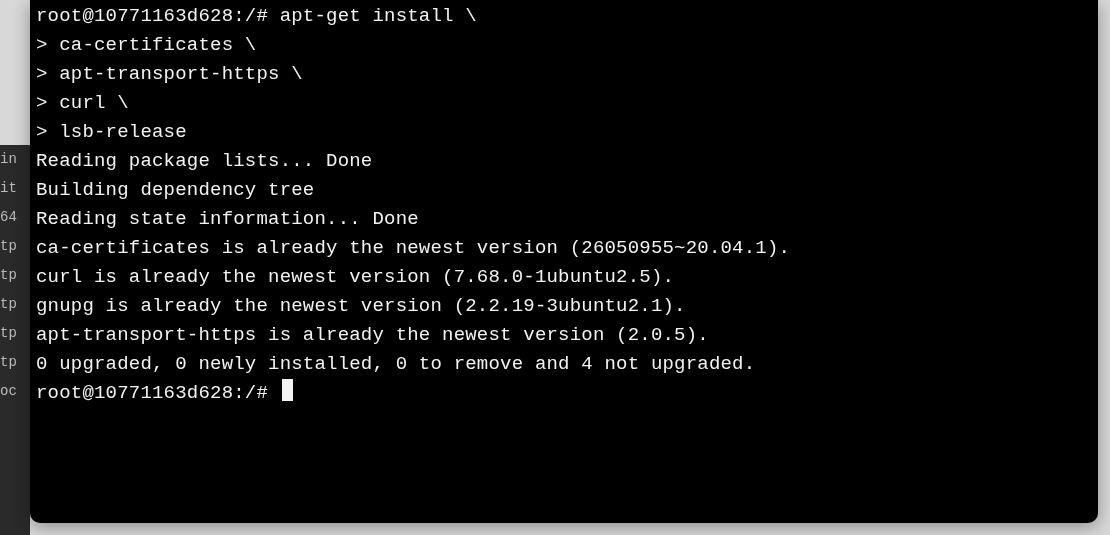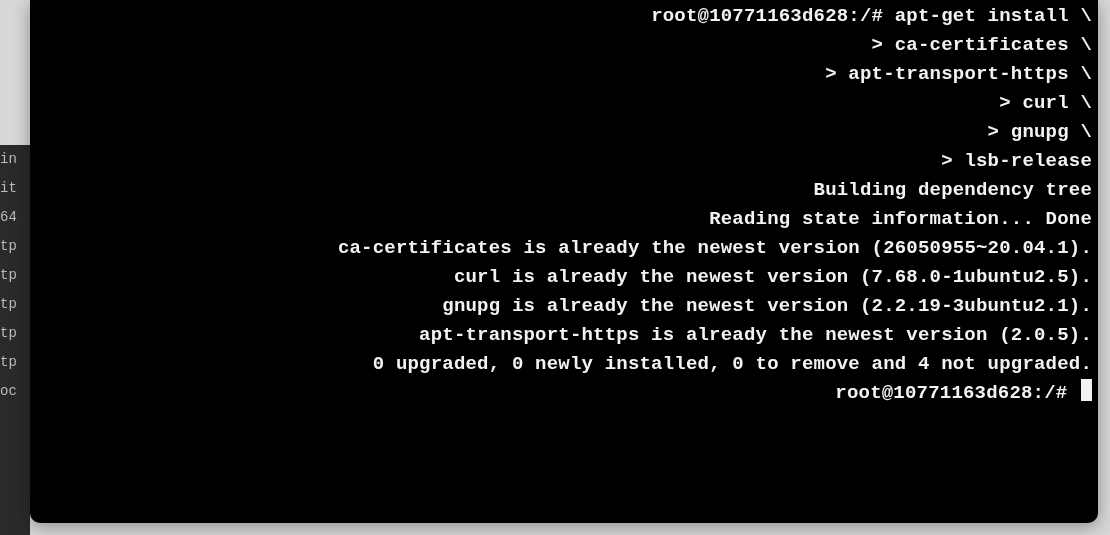--- a/index.html
+++ b/index.html
@@ -36,21 +36,21 @@
       bottom: 12px;
       background: #000;
       color: #f2f2f2;
       padding: 2px 6px 6px 6px;
       line-height: 29px;
       border-bottom-left-radius: 10px;
       border-bottom-right-radius: 10px;
       box-shadow: 0 4px 18px rgba(0,0,0,.35);
       z-index: 2;
     }
-    .line { white-space: pre; font-weight: 700; letter-spacing: 0.2px; text-align: right; }
+    .line { white-space: pre; font-weight: 400; letter-spacing: 0.2px; }
     .cursor {
       display: inline-block;
       width: 11px;
       height: 22px;
       background: #f2f2f2;
       vertical-align: -3px;
       margin-left: 2px;
     }
   </style>
 </head>
@@ -70,22 +70,22 @@
   <div class="bg-frag"></div>
   <div class="bg-frag">tp</div>
   <div class="bg-frag">oc</div>
 </div>
 
 <div class="terminal">
   <div class="line">root@10771163d628:/# apt-get install \</div>
   <div class="line">&gt; ca-certificates \</div>
   <div class="line">&gt; apt-transport-https \</div>
   <div class="line">&gt; curl \</div>
-  <div class="line">&gt; gnupg \</div>
   <div class="line">&gt; lsb-release</div>
+  <div class="line">Reading package lists... Done</div>
   <div class="line">Building dependency tree</div>
   <div class="line">Reading state information... Done</div>
   <div class="line">ca-certificates is already the newest version (26050955~20.04.1).</div>
   <div class="line">curl is already the newest version (7.68.0-1ubuntu2.5).</div>
   <div class="line">gnupg is already the newest version (2.2.19-3ubuntu2.1).</div>
   <div class="line">apt-transport-https is already the newest version (2.0.5).</div>
   <div class="line">0 upgraded, 0 newly installed, 0 to remove and 4 not upgraded.</div>
   <div class="line"><span>root@10771163d628:/# </span><span class="cursor"></span></div>
 </div>
 

